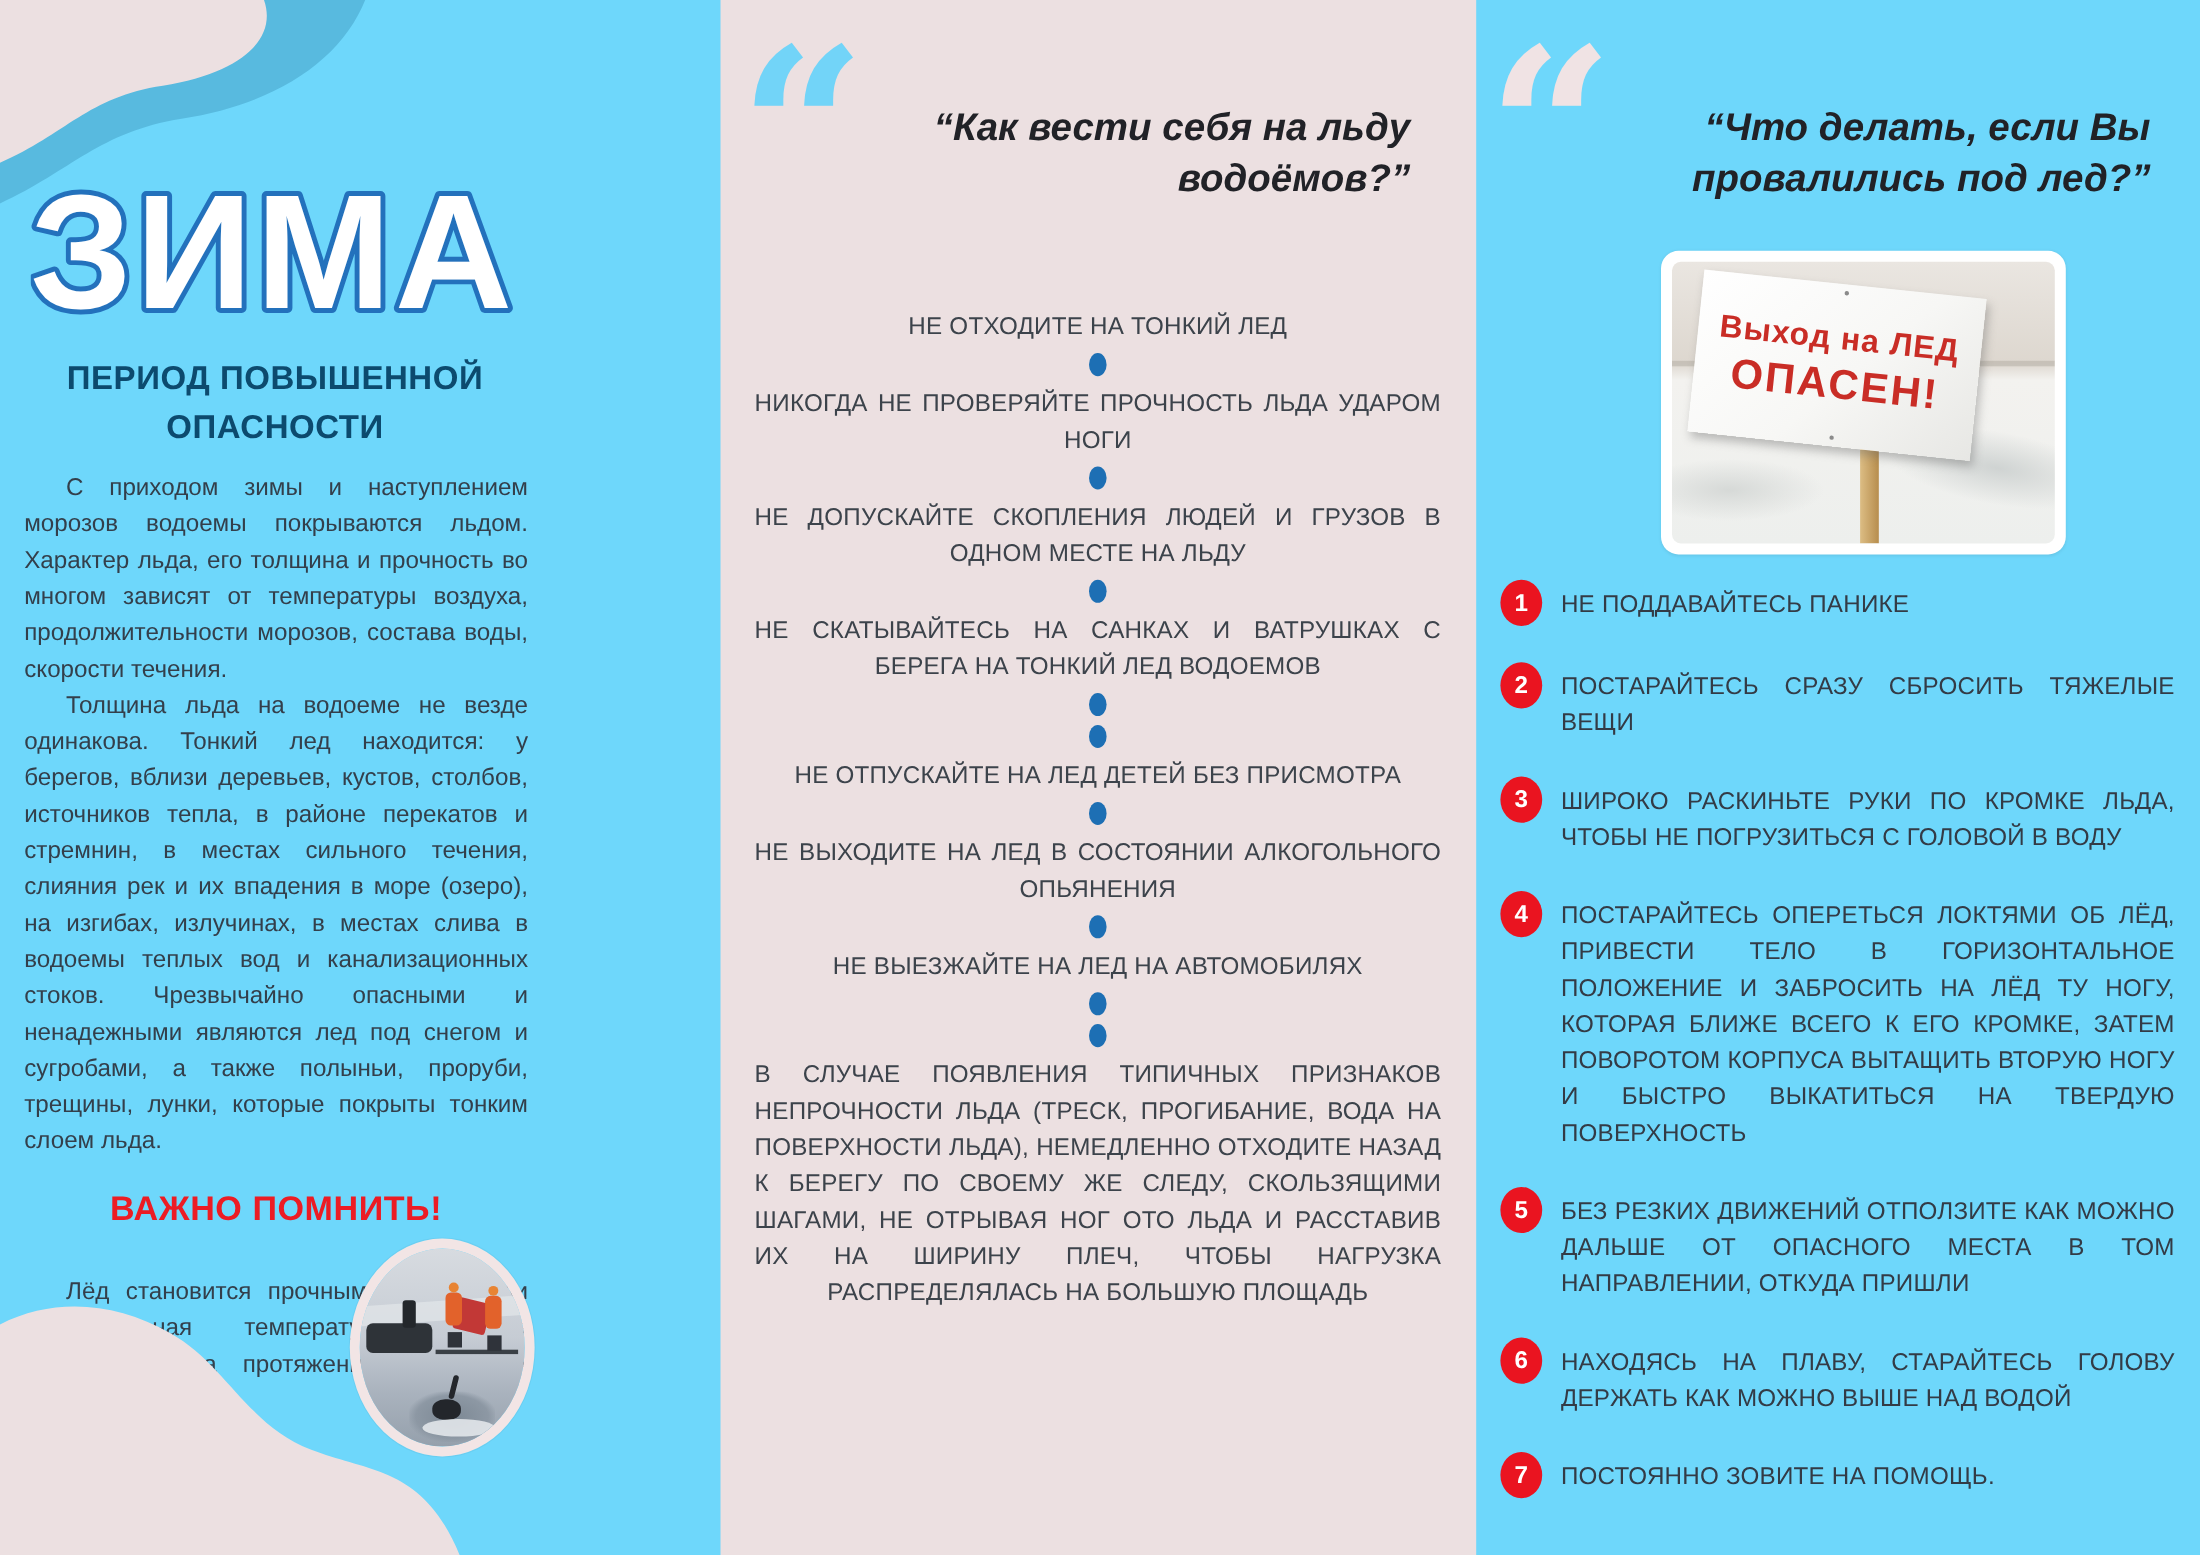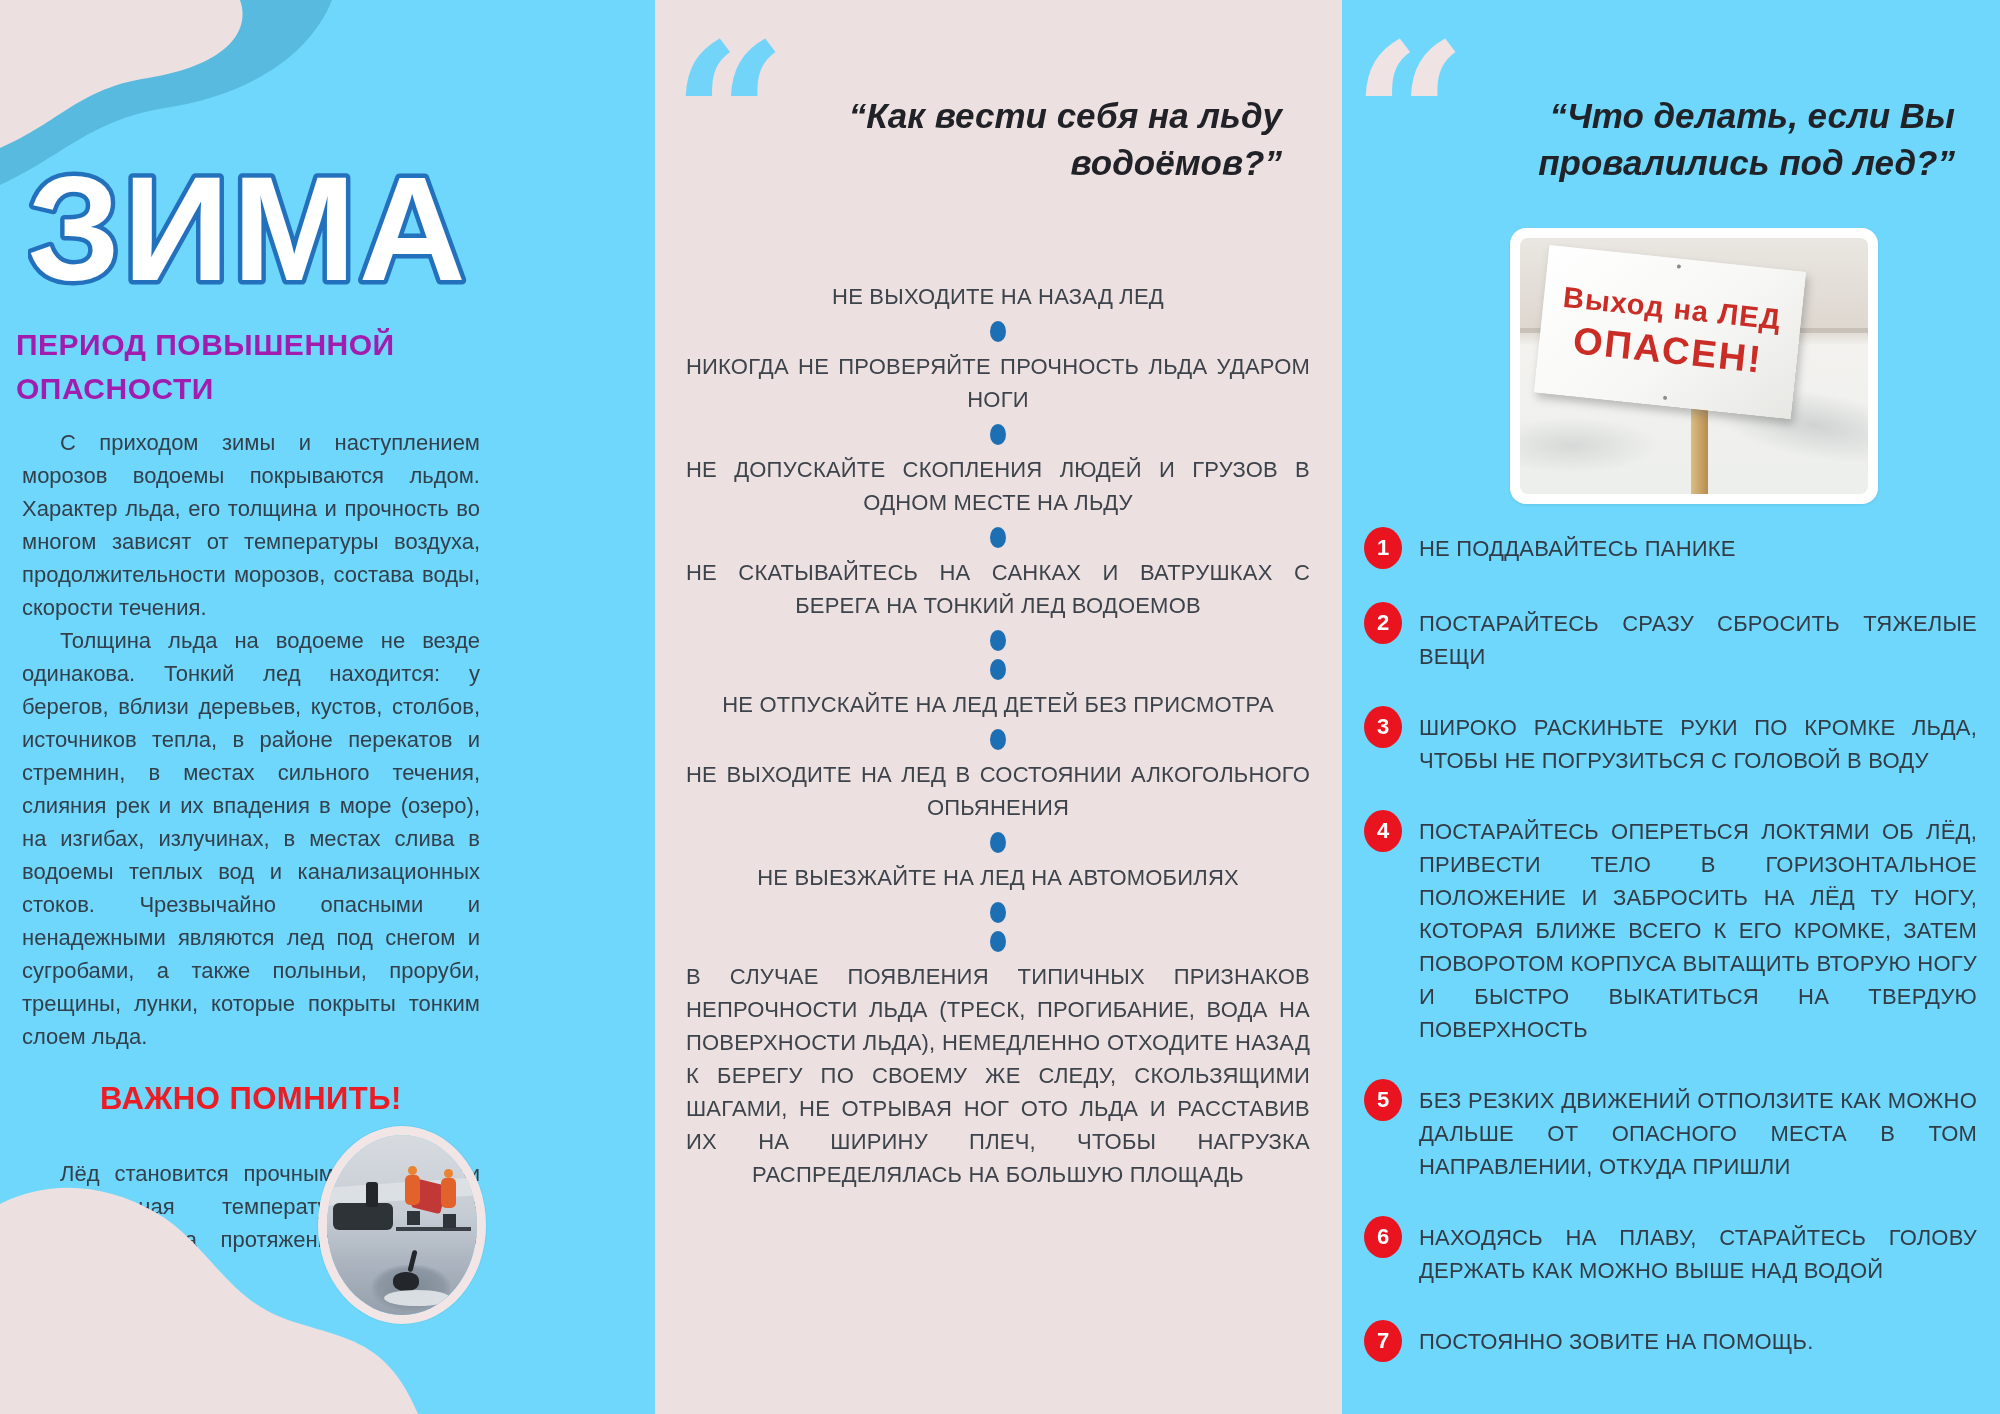--- a/index.html
+++ b/index.html
@@ -8,22 +8,22 @@
   .panel{position:absolute;top:0;height:1414px;}
   .panel-left{left:0;width:655px;background:#6ed7fb;}
   .panel-middle{left:655px;width:687px;background:#ece0e1;}
 
   
   .corner-tl{position:absolute;left:0;top:0;}
   .corner-bl{position:absolute;left:0;bottom:0;}
 
   
   .zima-svg{position:absolute;left:28px;top:138px;}
-  .subtitle{position:absolute;left:16px;top:323px;width:468px;margin:0;
-    color:#a21caf;font-size:30px;font-weight:bold;line-height:44px;letter-spacing:.5px;}
+  .subtitle{position:absolute;left:16px;top:323px;width:468px;margin:0;text-align:center;
+    color:#0c4a6e;font-size:30px;font-weight:bold;line-height:44px;letter-spacing:.5px;}
   .left-text{position:absolute;left:22px;top:426px;width:458px;}
   .left-text p{margin:0;font-size:22px;line-height:33px;color:#333f4b;text-align:justify;text-indent:38px;}
   .warning-heading{margin:26px 0 12px 0;text-align:center;color:#ec1c24;font-size:31px;font-weight:800;letter-spacing:.5px;line-height:40px;}
   .warning-text{margin-top:38px !important;}
   .photo-circle{position:absolute;left:318px;top:1126px;width:150px;height:180px;border-radius:50%;
     border:9px solid #f2e5e5;overflow:hidden;box-shadow:0 0 0 1px rgba(0,0,0,.04);}
   .photo-scene{position:relative;width:100%;height:100%;
     background:linear-gradient(180deg,#d7dbe0 0%,#c6ccd4 45%,#aab3be 72%,#95a0ac 100%);}
   .ice-band{position:absolute;left:-10%;top:26%;width:130%;height:10%;background:#e3e7ea;transform:rotate(-4deg);opacity:.7;}
   .snowmobile{position:absolute;left:4%;top:38%;width:40%;height:15%;background:#2e3338;border-radius:6px;}
@@ -116,21 +116,21 @@
         <div class="person-water"></div>
         <div class="splash"></div>
       </div>
     </div>
   </section>
 
   <section class="panel panel-middle"></section>
   <div class="quote-icon quote-middle">“</div>
   <h2 class="panel-title title-middle">“Как вести себя на льду водоёмов?”</h2>
   <div class="m-list">
-    <p class="m-item">НЕ ВЫХОДИТЕ НА НАЗАД ЛЕД</p>
+    <p class="m-item">НЕ ОТХОДИТЕ НА ТОНКИЙ ЛЕД</p>
     <div class="sep-dot"></div>
     <p class="m-item">НИКОГДА НЕ ПРОВЕРЯЙТЕ ПРОЧНОСТЬ ЛЬДА УДАРОМ НОГИ</p>
     <div class="sep-dot"></div>
     <p class="m-item">НЕ ДОПУСКАЙТЕ СКОПЛЕНИЯ ЛЮДЕЙ И ГРУЗОВ В ОДНОМ МЕСТЕ НА ЛЬДУ</p>
     <div class="sep-dot"></div>
     <p class="m-item">НЕ СКАТЫВАЙТЕСЬ НА САНКАХ И ВАТРУШКАХ С БЕРЕГА НА ТОНКИЙ ЛЕД ВОДОЕМОВ</p>
     <div class="sep-dot"></div>
     <div class="sep-dot"></div>
     <p class="m-item">НЕ ОТПУСКАЙТЕ НА ЛЕД ДЕТЕЙ БЕЗ ПРИСМОТРА</p>
     <div class="sep-dot"></div>

